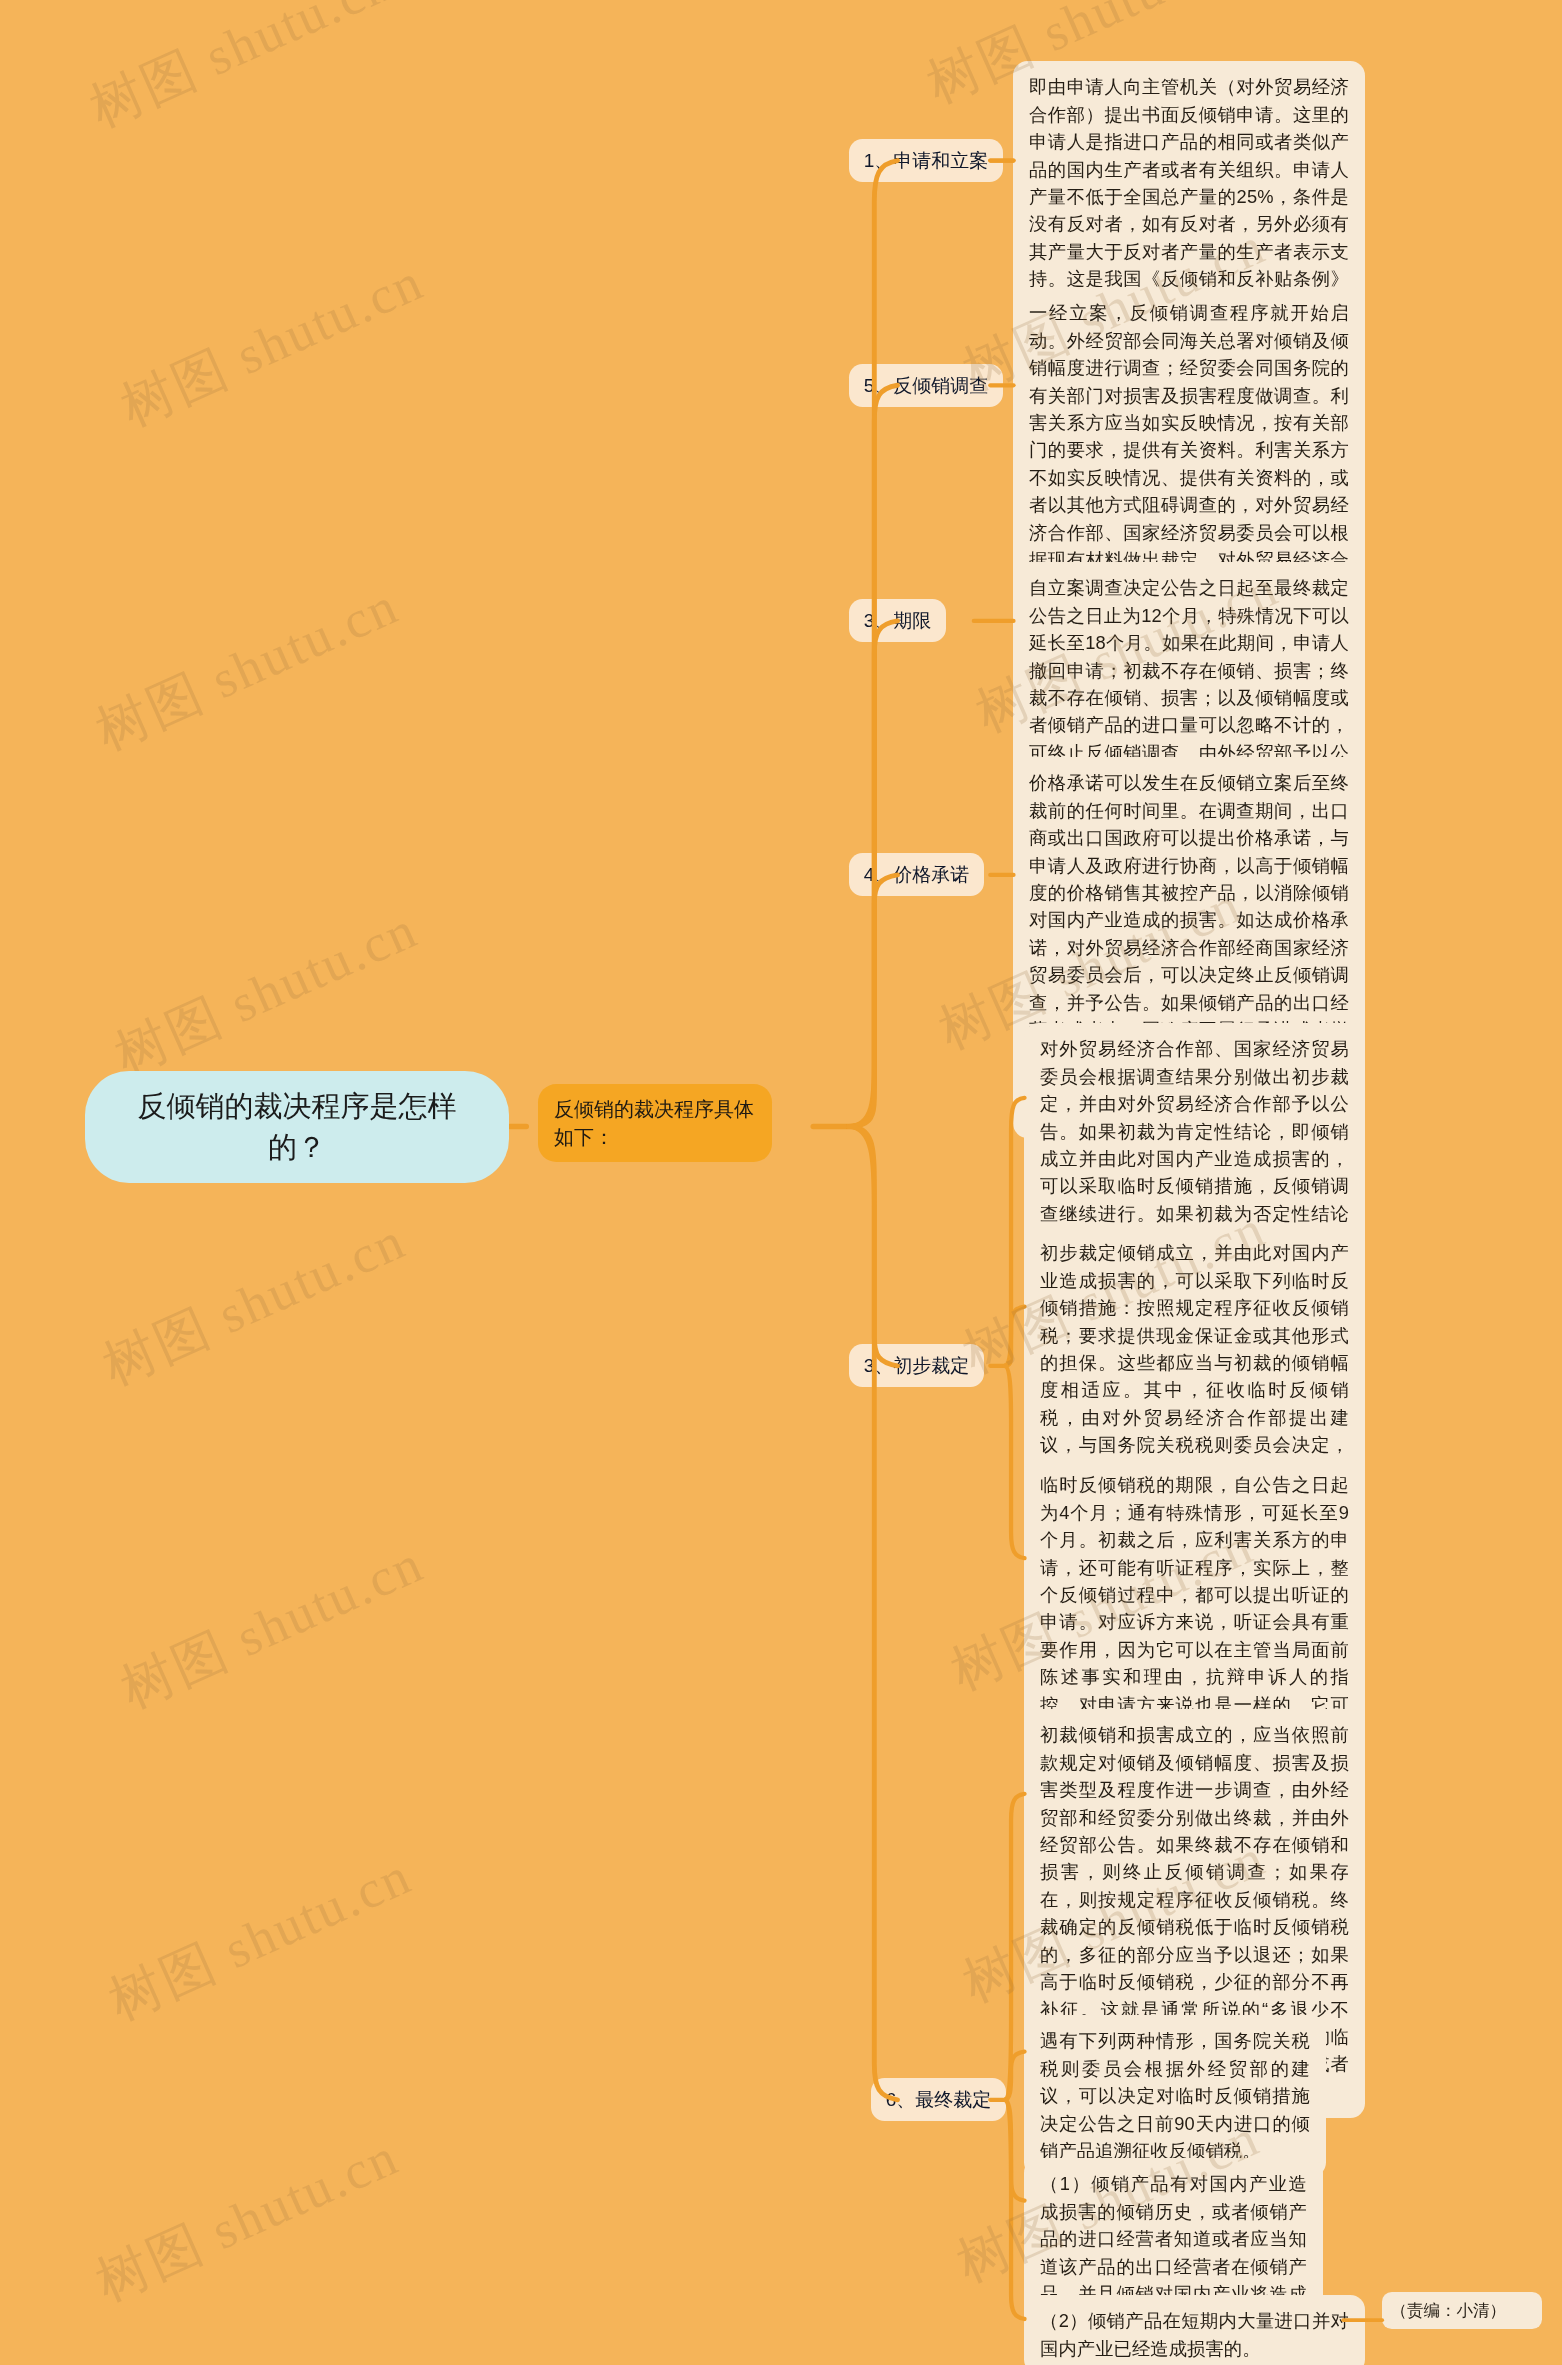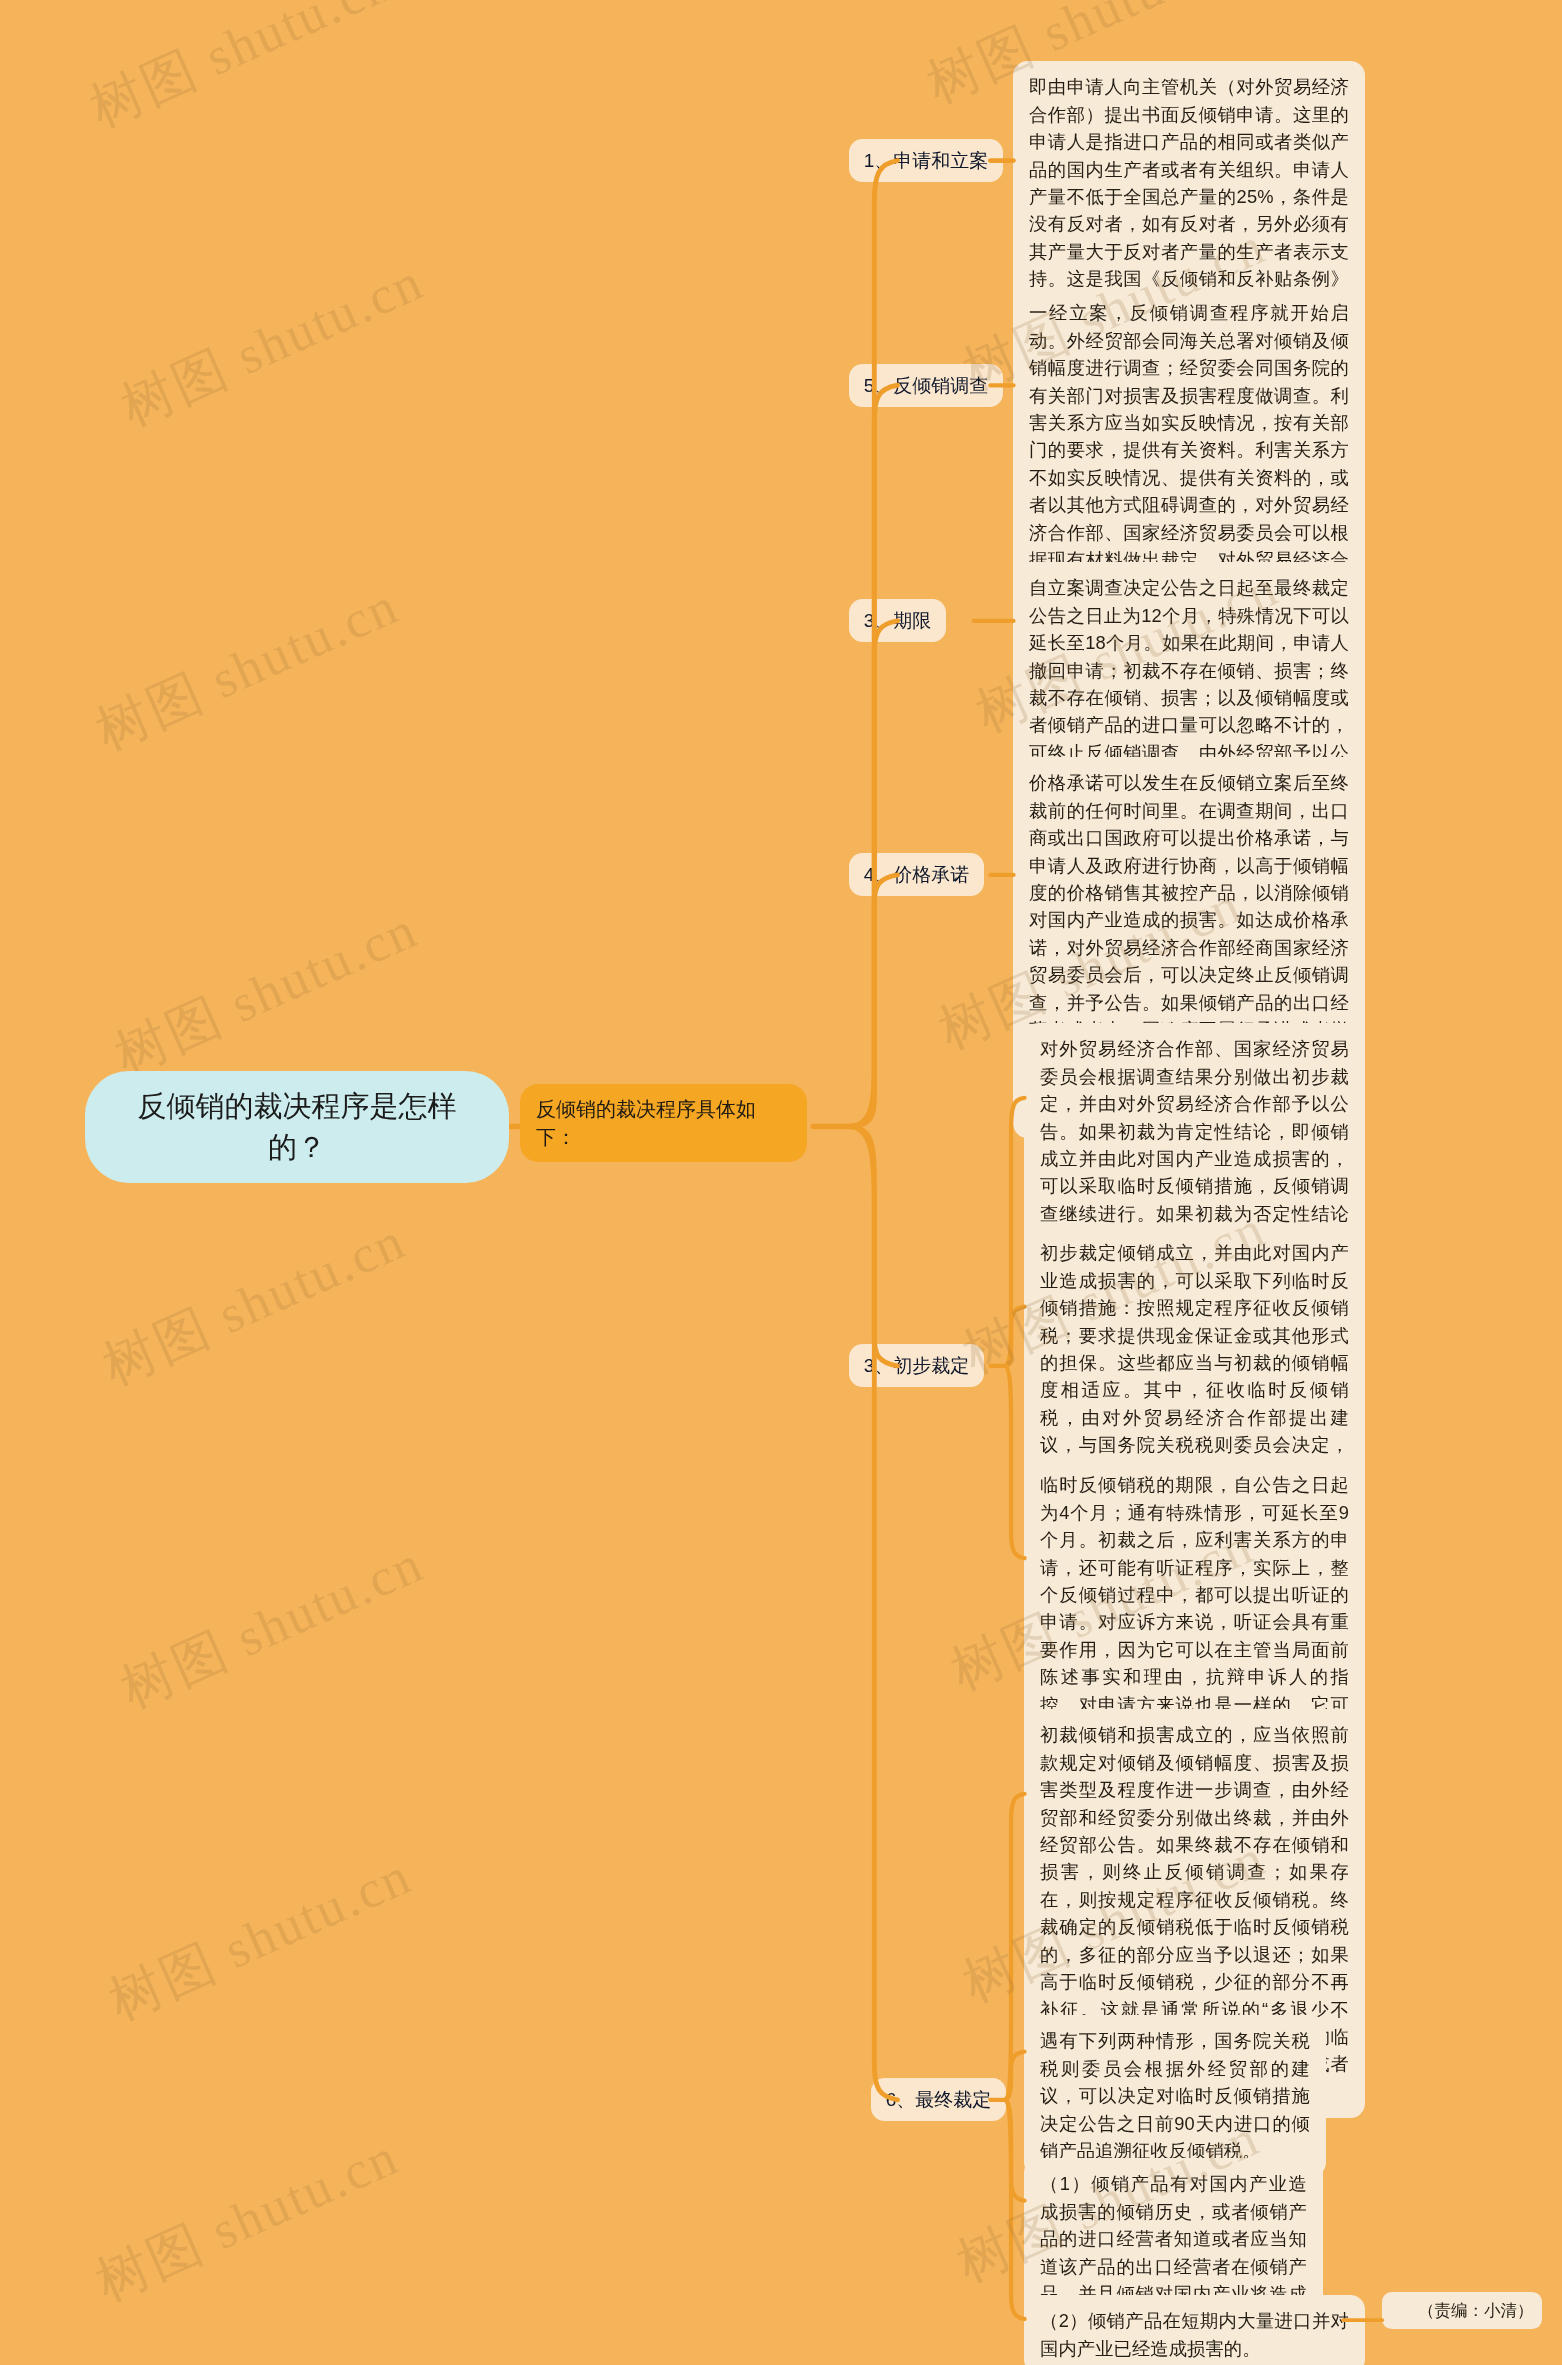--- a/index.html
+++ b/index.html
@@ -60,23 +60,23 @@
     justify-content: center;
     text-align: center;
     padding: 14.7px 29px;
     font-size: 29px;
     line-height: 1.42;
     color: #1b1b1b;
     font-weight: 500;
   }
 
   .trunk-node {
-    left: 520px;
+    left: 538px;
     top: 1084px;
-    width: 287px;
+    width: 234px;
     background: #f5a623;
     border-radius: 18.3px;
     padding: 11px 16px;
     font-size: 20px;
     line-height: 1.4;
     color: #1f1a12;
     text-align: left;
     box-sizing: border-box;
   }
 
@@ -110,21 +110,21 @@
     left: 1382px;
     top: 2292px;
     width: 160px;
     background: #f7ead7;
     border-radius: 9.8px;
     padding: 7.3px 8.5px;
     font-size: 16.5px;
     line-height: 1.35;
     color: #241d14;
     box-sizing: border-box;
-    text-align: right;
+    text-align: left;
   }
 </style>
 </head>
 <body>
 
 <div class="wm-layer">
   <div class="wm" style="left:79px;  top:79px;">树图 shutu.cn</div>
   <div class="wm" style="left:916px; top:55px;">树图 shutu.cn</div>
   <div class="wm" style="left:110px;  top:378px;">树图 shutu.cn</div>
   <div class="wm" style="left:952px; top:342px;">树图 shutu.cn</div>

